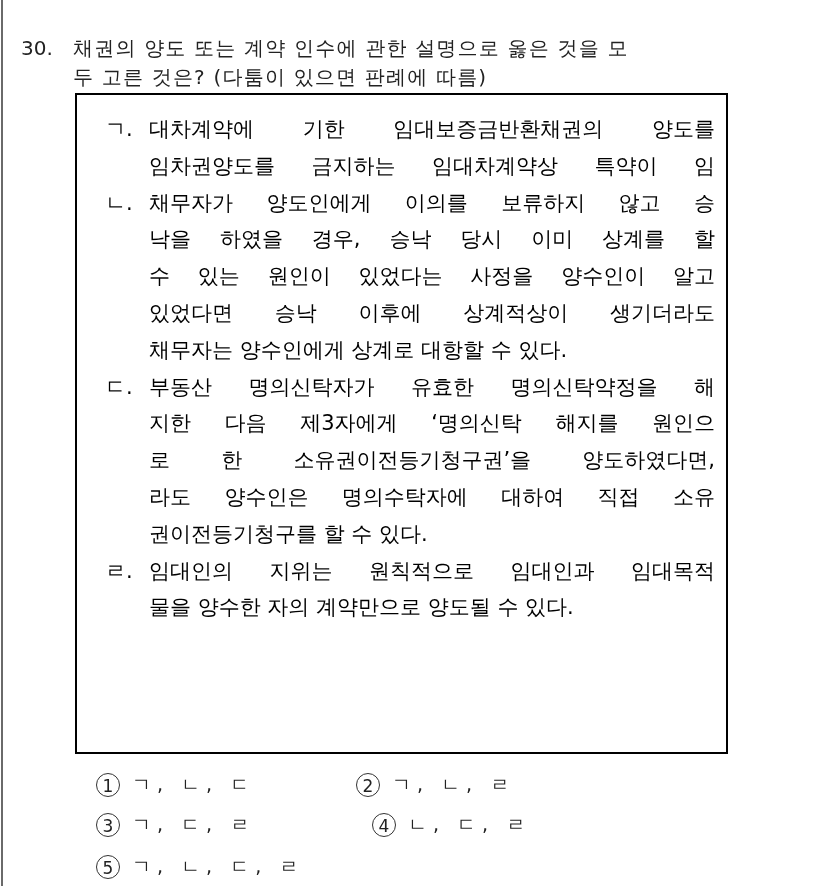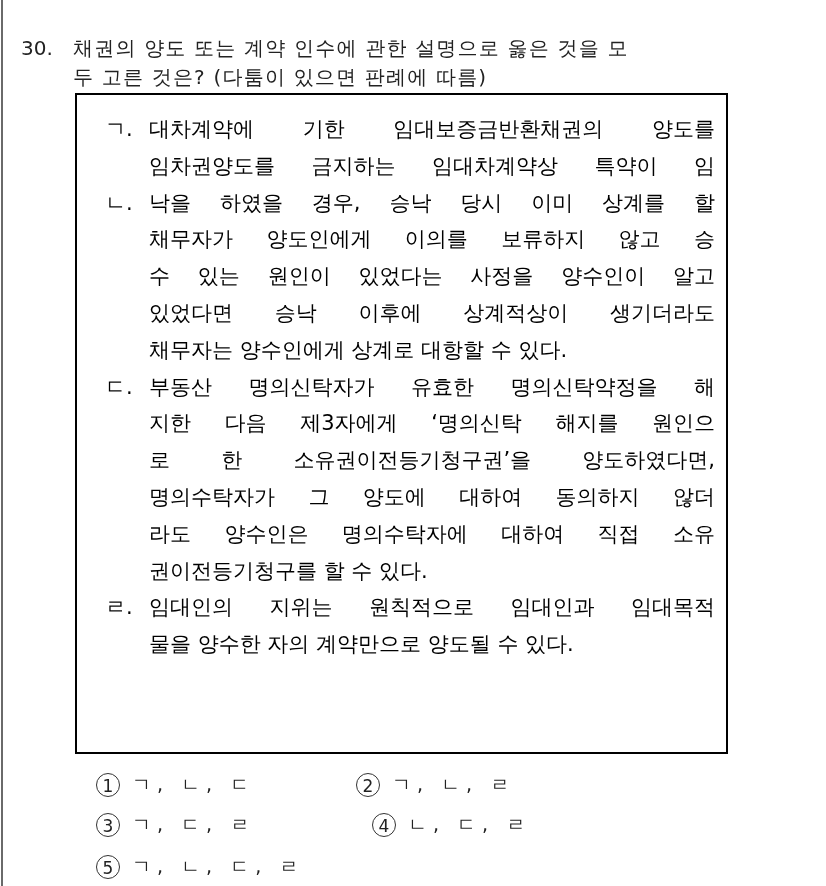--- a/index.html
+++ b/index.html
@@ -124,33 +124,32 @@
   <div class="items">
 
     <div class="item">
       <span class="marker">ㄱ.</span>
       <span class="line">대차계약에 기한 임대보증금반환채권의 양도를</span>
       <span class="line">임차권양도를 금지하는 임대차계약상 특약이 임</span>
     </div>
 
     <div class="item">
       <span class="marker">ㄴ.</span>
+      <span class="line">채무자가 양도인에게 이의를 보류하지 않고 승</span>
       <span class="line">낙을 하였을 경우, 승낙 당시 이미 상계를 할</span>
-      <span class="line">채무자가 양도인에게 이의를 보류하지 않고 승</span>
       <span class="line">수 있는 원인이 있었다는 사정을 양수인이 알고</span>
       <span class="line">있었다면 승낙 이후에 상계적상이 생기더라도</span>
       <span class="line last">채무자는 양수인에게 상계로 대항할 수 있다.</span>
     </div>
 
     <div class="item">
       <span class="marker">ㄷ.</span>
       <span class="line">부동산 명의신탁자가 유효한 명의신탁약정을 해</span>
       <span class="line">지한 다음 제3자에게 ‘명의신탁 해지를 원인으</span>
       <span class="line">로 한 소유권이전등기청구권’을 양도하였다면,</span>
-      <span class="line">명의수탁자가 그 양도에 대하여 동의하지 않더</span>
       <span class="line">라도 양수인은 명의수탁자에 대하여 직접 소유</span>
       <span class="line last">권이전등기청구를 할 수 있다.</span>
     </div>
 
     <div class="item">
       <span class="marker">ㄹ.</span>
       <span class="line">임대인의 지위는 원칙적으로 임대인과 임대목적</span>
       <span class="line last">물을 양수한 자의 계약만으로 양도될 수 있다.</span>
     </div>
 

